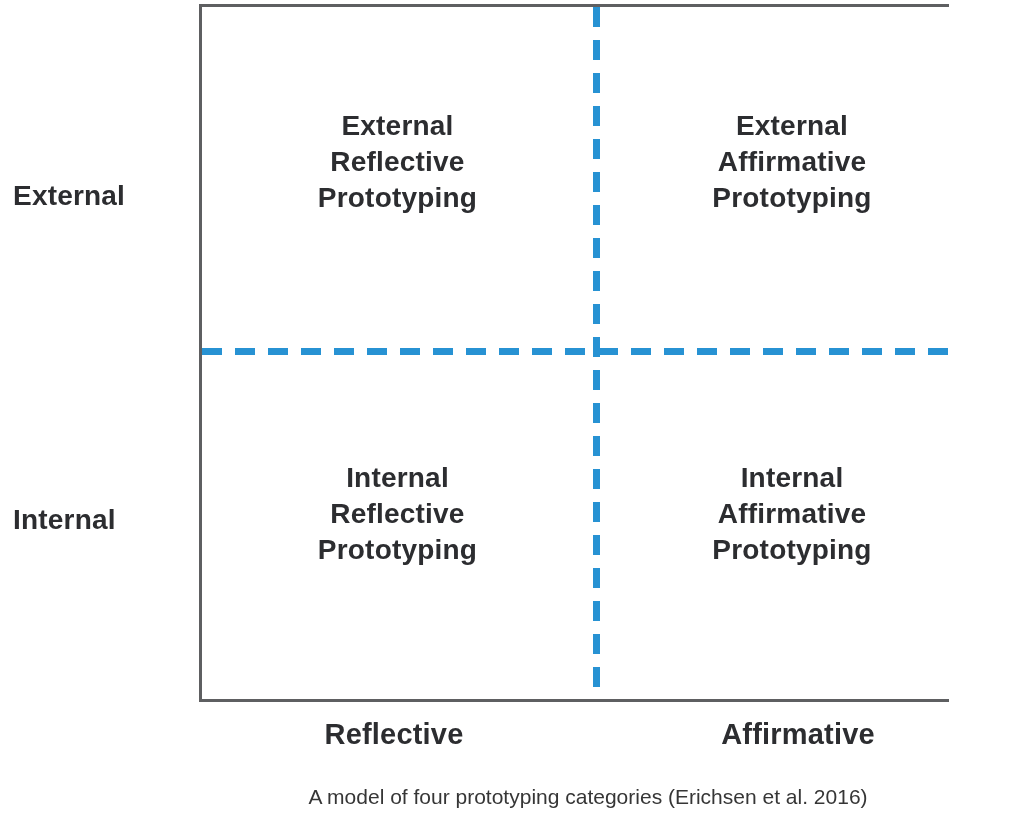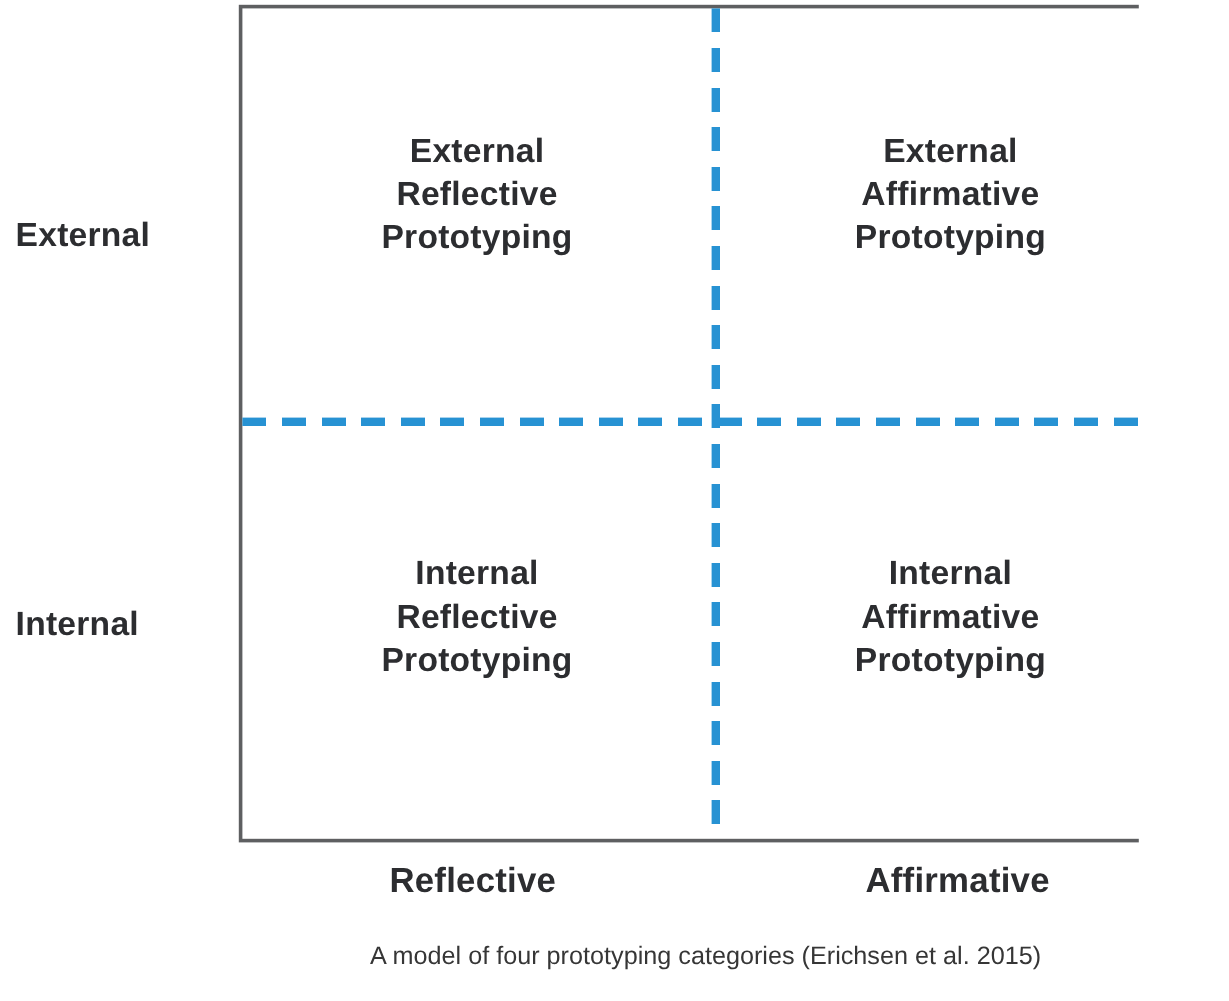--- a/index.html
+++ b/index.html
@@ -116,15 +116,15 @@
 Affirmative
 Prototyping</div>
   </div>
 
   <div class="axis-label y-ext">External</div>
   <div class="axis-label y-int">Internal</div>
 
   <div class="x-label x-refl">Reflective</div>
   <div class="x-label x-affi">Affirmative</div>
 
-  <div class="caption">A model of four prototyping categories (Erichsen et al. 2015)</div>
+  <div class="caption">A model of four prototyping categories (Erichsen et al. 2016)</div>
 
 </div>
 
 </body></html>

